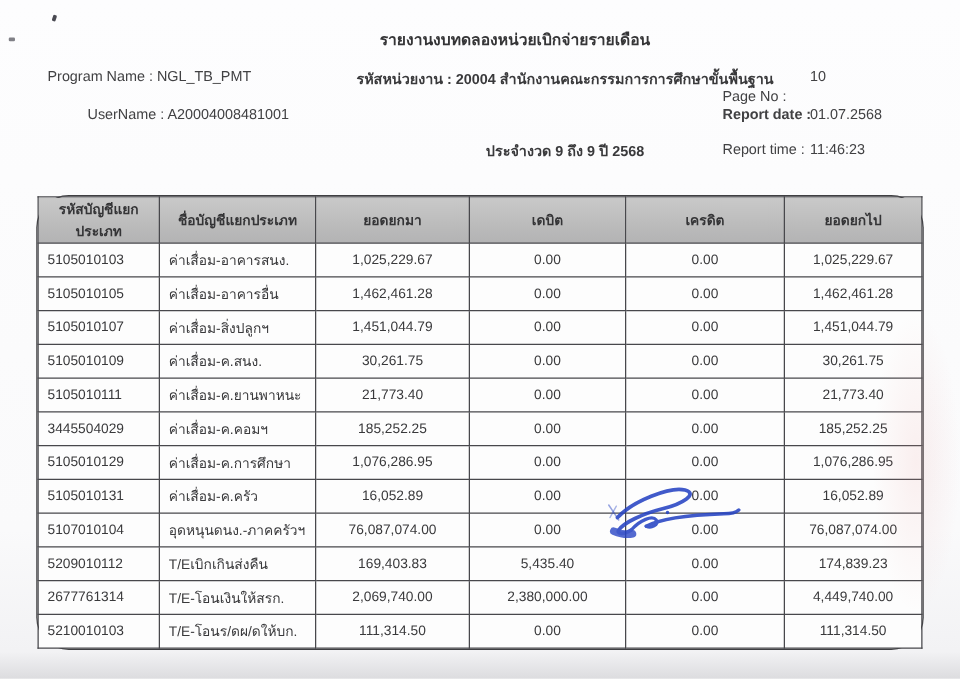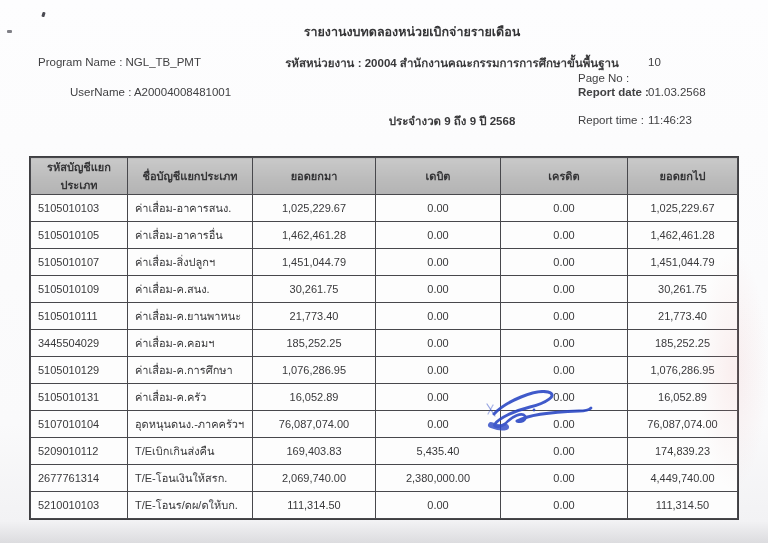--- a/index.html
+++ b/index.html
@@ -31,20 +31,21 @@
   .thai-line{left:160px;width:584px;text-align:center;font-size:11.5px;font-weight:600;color:#39393b;}
   .meta-label{left:578px;font-size:11.5px;color:#414143;}
   .meta-value{left:648px;font-size:11.5px;color:#414143;}
 
   table.report{
     position:absolute;left:30px;top:157px;width:707px;
     border-collapse:collapse;table-layout:fixed;
     font-size:11px;color:#39393b;
     background:#fdfdfd;
     box-shadow:0 0 0 1px #3f3f42;
+    border-radius:25px;
   }
   table.report th, table.report td{
     border:1px solid #48484c;
     padding:0 7px;
     overflow:hidden;
   }
   table.report thead th{
     height:32px;
     background:linear-gradient(180deg,#c9c9c9 0%,#bcbcbc 55%,#b3b3b4 100%);
     font-weight:600;font-size:11px;color:#343436;
@@ -66,21 +67,21 @@
 
   <div class="abs title">รายงานงบทดลองหน่วยเบิกจ่ายรายเดือน</div>
 
   <div class="abs lbl" style="left:38px;top:56px;">Program Name : NGL_TB_PMT</div>
   <div class="abs thai-line" style="top:54px;">รหัสหน่วยงาน : 20004 สำนักงานคณะกรรมการการศึกษาขั้นพื้นฐาน</div>
   <div class="abs meta-label" style="top:48px;margin-top:24px;">Page No :</div>
   <div class="abs meta-value" style="top:56px;">10</div>
 
   <div class="abs lbl" style="left:38px;top:86px;margin-left:32px;">UserName : A20004008481001</div>
   <div class="abs meta-label" style="top:86px;font-weight:bold;">Report date :</div>
-  <div class="abs meta-value" style="top:86px;">01.03.2568</div>
+  <div class="abs meta-value" style="top:86px;">01.07.2568</div>
 
   <div class="abs thai-line" style="top:112px;">ประจำงวด 9 ถึง 9 ปี 2568</div>
   <div class="abs meta-label" style="top:114px;">Report time :</div>
   <div class="abs meta-value" style="top:114px;">11:46:23</div>
 
   <table class="report">
     <colgroup>
       <col style="width:97px">
         <col style="width:125px">
         <col style="width:123px">

